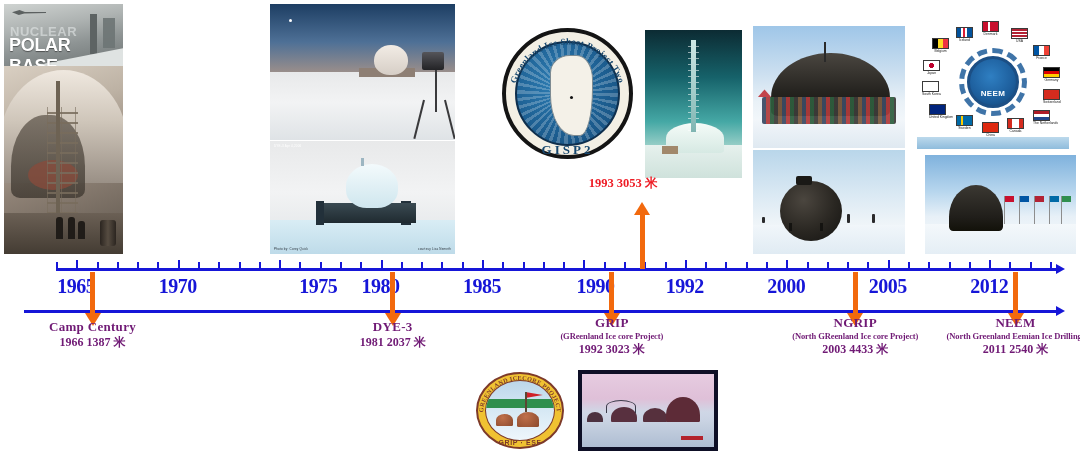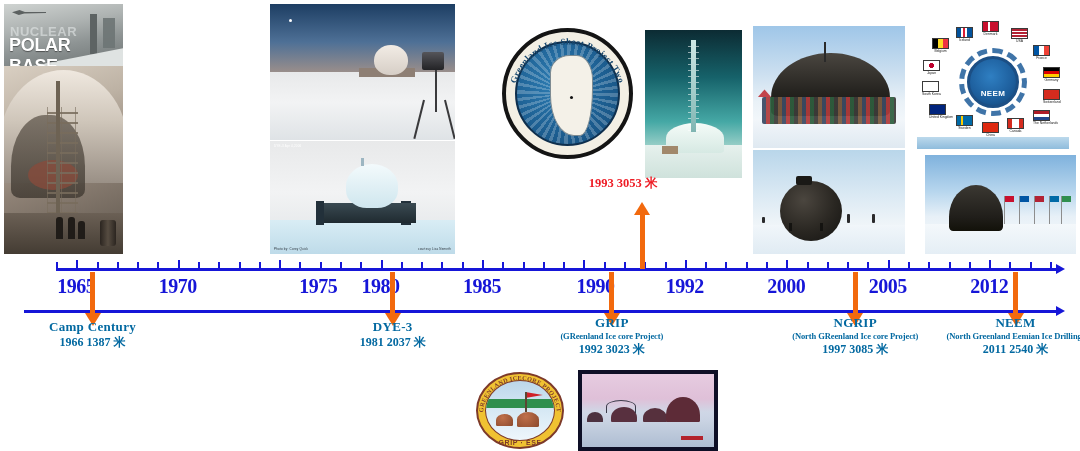--- a/index.html
+++ b/index.html
@@ -182,21 +182,21 @@
 
   
   .arr-down{position:absolute;width:5px;background:#f2690d;}
   .arr-down:after{content:"";position:absolute;left:-5.5px;bottom:-12px;
       border-top:13px solid #f2690d;border-left:8px solid transparent;border-right:8px solid transparent;}
   .arr-up{position:absolute;width:5px;background:#f2690d;}
   .arr-up:after{content:"";position:absolute;left:-5.5px;top:-13px;
       border-bottom:13px solid #f2690d;border-left:8px solid transparent;border-right:8px solid transparent;}
 
   
-  .evt{position:absolute;transform:translateX(-50%);text-align:center;color:#0369a1;
+  .evt{position:absolute;transform:translateX(-50%);text-align:center;color:#701a75;
        font-family:"Liberation Serif",serif;white-space:nowrap;}
   .evt .nm{font-weight:bold;font-size:13px;letter-spacing:.3px;line-height:1.15;}
   .evt .sub{font-weight:bold;font-size:8.5px;letter-spacing:-.1px;line-height:1.25;}
   .evt .dd{font-weight:bold;font-size:12px;line-height:1.25;}
 
   .gisp2-label{position:absolute;left:623px;top:176px;transform:translateX(-50%);
        text-align:center;color:#ee1c25;font-family:"Liberation Serif",serif;white-space:nowrap;}
   .gisp2-label .nm{font-weight:bold;font-size:13px;line-height:1.2;}
   .gisp2-label .dd{font-weight:bold;font-size:12.5px;line-height:1.25;}
 
@@ -286,20 +286,21 @@
       <div class="g2-rays"></div>
       <div class="g2-land"></div>
       <div class="g2-dot"></div>
     </div>
     <svg class="g2-arc" viewBox="0 0 131 131">
       <defs>
           <path id="gcurve" d="M 12,70 A 53,53 0 0 1 119,70"></path>
         </defs>
       <text class="g2-name"><textPath href="#gcurve" startOffset="50%" text-anchor="middle">Greenland Ice Sheet Project Two</textPath></text>
     </svg>
+    <div class="g2-abbr">GISP2</div>
   </div>
 
   <div class="photo" id="p-gisp2photo">
     <div class="gp-snow"></div>
     <div class="gp-dome"></div>
     <div class="gp-lat"></div>
     <div class="gp-tower"></div>
     <div class="gp-box"></div>
   </div>
 
@@ -493,21 +494,21 @@
         <div class="dd">1981 2037 米</div>
       </div>
       <div class="evt" style="left: 611.829px; top: 316px;">
         <div class="nm">GRIP</div>
         <div class="sub">(GReenland Ice core Project)</div>
         <div class="dd">1992 3023 米</div>
       </div>
       <div class="evt" style="left: 855.257px; top: 316px;">
         <div class="nm">NGRIP</div>
         <div class="sub">(North GReenland Ice core Project)</div>
-        <div class="dd">1997 3085 米</div>
+        <div class="dd">2003 4433 米</div>
       </div>
       <div class="evt" style="left: 1015.51px; top: 316px;">
         <div class="nm">NEEM</div>
         <div class="sub">(North Greenland Eemian Ice Drilling)</div>
         <div class="dd">2011 2540 米</div>
       </div>
     </div>
 
   <div class="photo" id="p-grip-logo">
     <div class="gl-ring"></div>

